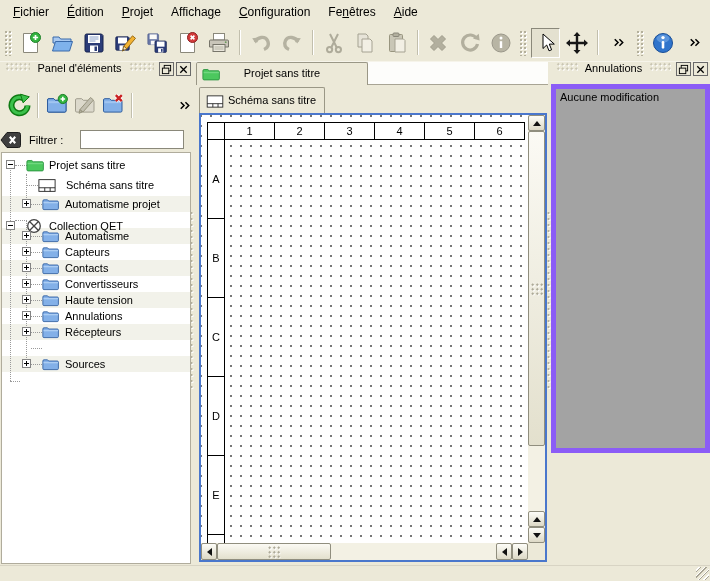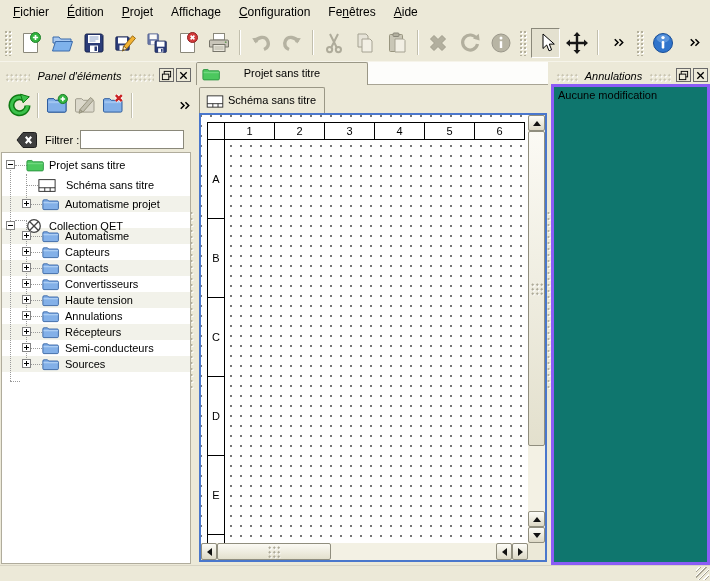--- a/index.html
+++ b/index.html
@@ -20,30 +20,30 @@
                radial-gradient(circle,#ffffff 1px,rgba(0,0,0,0) 1.2px) 1px 1px/4px 4px;}
   .tsep{width:2px;height:25px;margin:0 4px;background:linear-gradient(to right,#c2bfad 50%,#ffffff 50%);}
   .tbtn{width:30px;height:30px;display:flex;align-items:center;justify-content:center;border:1px solid rgba(0,0,0,0);box-sizing:border-box;margin:0 1px;}
   .tbtn.pressed{background:#e4e1d0;border-color:#8a887a #ffffff #ffffff #8a887a;border-style:solid;}
   .i24{width:24px;height:24px;display:block;}
   .i16{width:15px;height:15px;display:block;}
   
   .dock{position:absolute;top:62px;height:503px;}
   #leftdock{left:0;width:193px;}
   #rightdock{left:551px;width:159px;}
-  .dtitle{height:20px;display:flex;align-items:flex-end;font-style:italic;}
+  .dtitle{height:20px;display:flex;align-items:flex-start;}
   .dtitle .dots{flex:1;height:9px;margin:0 5px;
     background:radial-gradient(circle,#c6c2ae 0.9px,rgba(0,0,0,0) 1.05px) 0 0/4.5px 4.5px,
                radial-gradient(circle,#ffffff 0.9px,rgba(0,0,0,0) 1.05px) 1px 1px/4.5px 4.5px;}
   .dtitle .ttext{font-size:11px;padding:0 2px;}
   .dbtn{width:15px;height:14px;border:1px solid #6a6a6a;background:#ece9d8;display:flex;align-items:center;justify-content:center;margin-right:2px;box-sizing:border-box;}
   
   #ptools{position:absolute;left:0;top:22px;width:193px;height:42px;display:flex;align-items:center;padding-left:5px;box-sizing:border-box;}
   .pbtn{width:28px;height:30px;display:flex;align-items:center;justify-content:center;}
-  #pfilter{position:absolute;left:0;top:66px;width:193px;height:24px;display:flex;align-items:center;padding-left:16px;box-sizing:border-box;}
+  #pfilter{position:absolute;left:0;top:66px;width:193px;height:24px;display:flex;align-items:center;padding-left:0;box-sizing:border-box;}
   #filter-input{position:absolute;left:80px;top:2px;width:104px;height:19px;border:1px solid #8a887a;background:#fff;box-sizing:border-box;font-family:"Liberation Sans",sans-serif;font-size:11px;padding:1px 3px;}
   
   #tree{position:absolute;left:1px;top:90px;width:190px;height:412px;background:#fff;border:1px solid #b0ac9c;box-sizing:border-box;overflow:hidden;}
   .stripe{position:absolute;left:0;right:0;height:16px;background:#f2f2ea;}
   .gl{position:absolute;}
   .glv{border-left:1px dotted #9a9a9a;width:0;}
   .glh{border-top:1px dotted #9a9a9a;height:0;}
   .trow{position:absolute;left:0;right:0;}
   .trow .exp{position:absolute;width:9px;height:9px;top:50%;margin-top:-5px;background:#fff;border:1px solid #848484;box-sizing:border-box;}
   .exp::before{content:"";position:absolute;left:1px;top:3px;width:5px;height:1px;background:#000;}
@@ -80,21 +80,21 @@
   .sthumb::after{content:"";position:absolute;left:50%;top:50%;transform:translate(-50%,-50%);width:13px;height:13px;
     background:radial-gradient(circle,#a8a492 0.9px,rgba(0,0,0,0) 1.05px) 0 0/4.5px 4.5px,
                radial-gradient(circle,#ffffff 0.9px,rgba(0,0,0,0) 1.05px) 1px 1px/4.5px 4.5px;}
   .sthumb.h::after{width:13px;height:13px;}
   .strack{position:absolute;background:#f3f1e4;}
   .tri-up{width:0;height:0;border:4px solid rgba(0,0,0,0);border-top:none;border-bottom:5px solid #111;}
   .tri-down{width:0;height:0;border:4px solid rgba(0,0,0,0);border-bottom:none;border-top:5px solid #111;}
   .tri-left{width:0;height:0;border:4px solid rgba(0,0,0,0);border-left:none;border-right:5px solid #111;}
   .tri-right{width:0;height:0;border:4px solid rgba(0,0,0,0);border-right:none;border-left:5px solid #111;}
   
-  #undolist{position:absolute;left:0;top:22px;width:159px;height:481px;background:#0f766e;border:3px solid #8b5cf6;box-sizing:border-box;}
+  #undolist{position:absolute;left:0;top:22px;width:159px;height:369px;background:#a3a3a3;border:5px solid #8b5cf6;box-sizing:border-box;}
   #undolist .uitem{padding:2px 4px;font-size:11px;}
   
   #statusbar{position:absolute;left:0;top:565px;width:710px;height:16px;background:#ece9d8;border-top:1px solid #d8d4c4;box-sizing:border-box;}
   #grip{position:absolute;right:1px;bottom:1px;width:13px;height:13px;
     background:repeating-linear-gradient(135deg,rgba(0,0,0,0) 0 2px,#ffffff 2px 3px,#a8a494 3px 4px);}
 </style>
 </head>
 <body>
 
 <div id="menubar">
@@ -479,30 +479,20 @@
     <div class="trow d1" style="top:171px;height:16px">
       <span class="exp plus"></span>
       <span class="ticon">
         <svg width="17" height="13" viewBox="0 0 20 14">
             <path d="M1 3c0-1 .5-1.5 1.3-1.5h4.2l1.4 1.4H18c.8 0 1.3.5 1.3 1.3v7.5c0 .8-.5 1.3-1.3 1.3H2.3c-.8 0-1.3-.5-1.3-1.3z" fill="#83b0e8" stroke="#2e5d9e"></path>
             <path d="M1.8 4h17v1.6h-17z" fill="#b0d0f4" opacity="0.9"></path>
           </svg>
       </span>
       <span class="tlabel">Récepteurs</span>
     </div>
-    <div class="trow d1" style="top:187px;height:16px">
-      <span class="exp plus"></span>
-      <span class="ticon">
-        <svg width="17" height="13" viewBox="0 0 20 14">
-            <path d="M1 3c0-1 .5-1.5 1.3-1.5h4.2l1.4 1.4H18c.8 0 1.3.5 1.3 1.3v7.5c0 .8-.5 1.3-1.3 1.3H2.3c-.8 0-1.3-.5-1.3-1.3z" fill="#83b0e8" stroke="#2e5d9e"></path>
-            <path d="M1.8 4h17v1.6h-17z" fill="#b0d0f4" opacity="0.9"></path>
-          </svg>
-      </span>
-      <span class="tlabel">Semi-conducteurs</span>
-    </div>
     <div class="trow d1" style="top:203px;height:16px">
       <span class="exp plus"></span>
       <span class="ticon">
         <svg width="17" height="13" viewBox="0 0 20 14">
             <path d="M1 3c0-1 .5-1.5 1.3-1.5h4.2l1.4 1.4H18c.8 0 1.3.5 1.3 1.3v7.5c0 .8-.5 1.3-1.3 1.3H2.3c-.8 0-1.3-.5-1.3-1.3z" fill="#83b0e8" stroke="#2e5d9e"></path>
             <path d="M1.8 4h17v1.6h-17z" fill="#b0d0f4" opacity="0.9"></path>
           </svg>
       </span>
       <span class="tlabel">Sources</span>
     </div>

